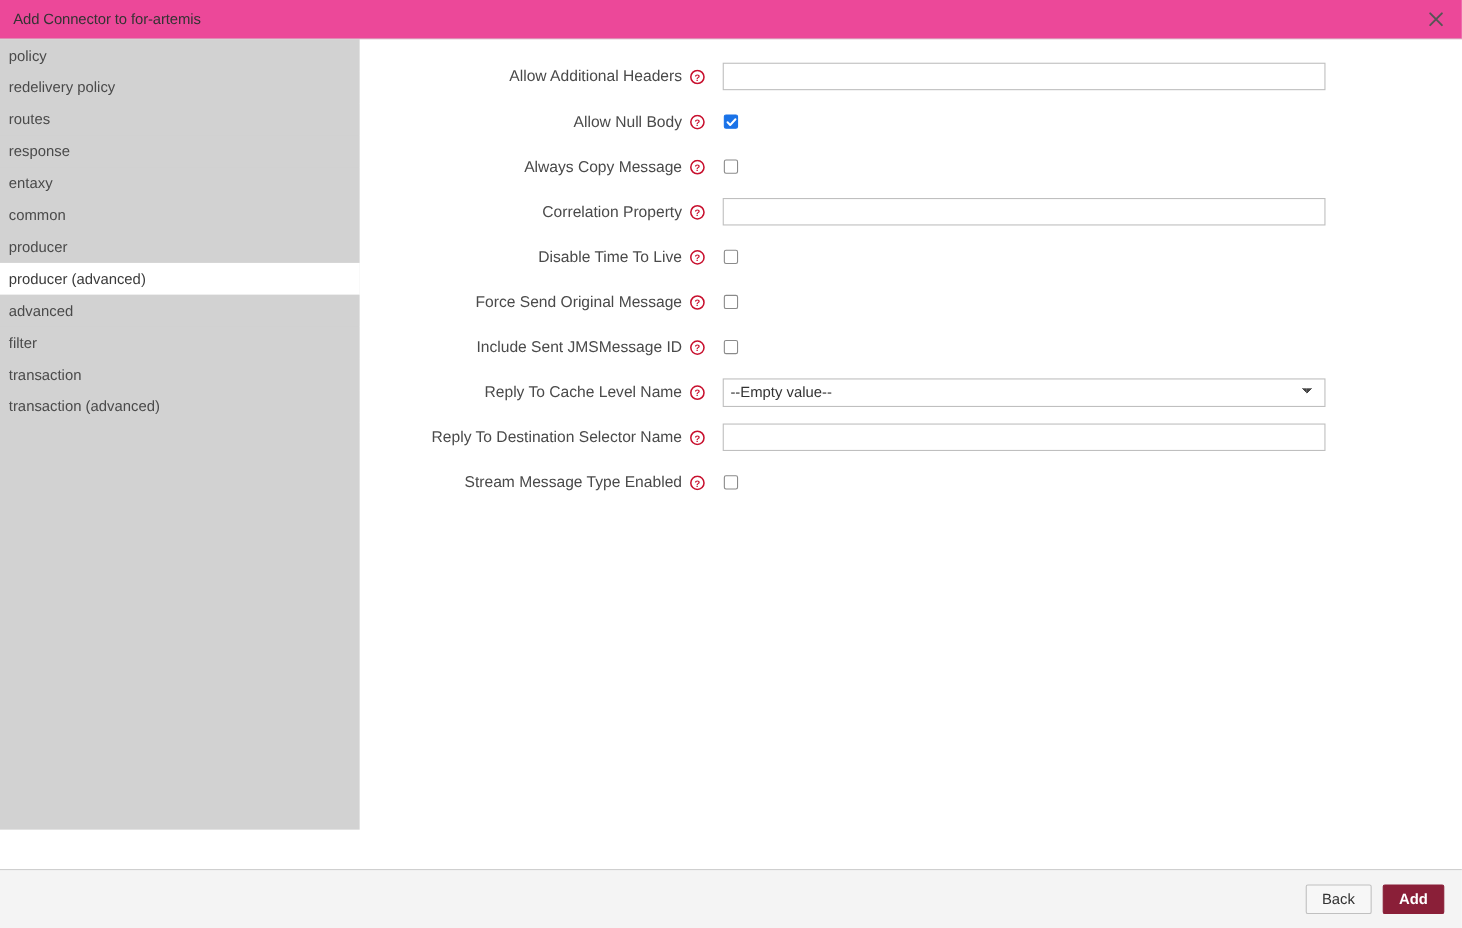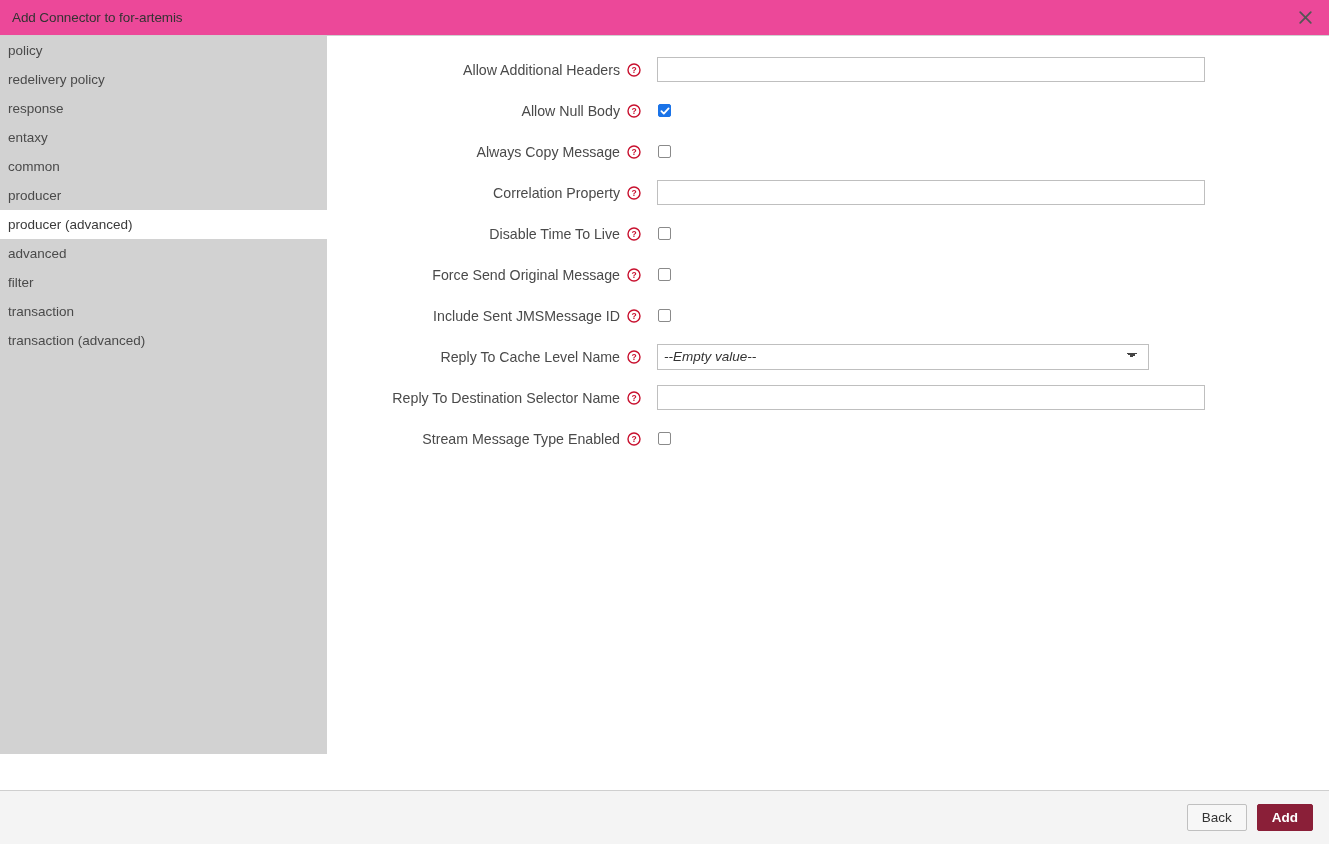--- a/index.html
+++ b/index.html
@@ -164,40 +164,39 @@
     height: 25px;
     border: 1px solid #bfbfbf;
     background: #ffffff;
     font-family: "Liberation Sans", sans-serif;
     font-size: 13px;
     color: #333333;
     padding: 0 6px;
     outline: none;
   }
   .select-input {
-    width: 492px;
+    width: 548px;
     height: 26px;
     border: 1px solid #bfbfbf;
     background: #ffffff;
     font-family: "Liberation Sans", sans-serif;
     font-size: 13.5px;
     color: #333333;
     padding: 0 6px;
     outline: none;
     -webkit-appearance: none;
     appearance: none;
     background-image:
       linear-gradient(45deg, transparent 50%, #444 50%),
       linear-gradient(135deg, #444 50%, transparent 50%);
     background-position:
       calc(100% - 16px) calc(50% - 1px),
       calc(100% - 11px) calc(50% - 1px);
     background-size: 5px 5px, 5px 5px;
     background-repeat: no-repeat;
-    font-style: italic;
   }
   .cbx {
     width: 13px; height: 13px;
     border: 1px solid #8a8a8a;
     border-radius: 2px;
     background: #ffffff;
     display: inline-flex;
     align-items: center; justify-content: center;
     cursor: pointer;
     margin-left: 1px;
@@ -264,20 +263,23 @@
 
     <div class="sidebar">
       <ul class="group-list" id="group-list">
           <li class="group-item">
             <span>policy</span>
           </li>
           <li class="group-item">
             <span>redelivery policy</span>
           </li>
           <li class="group-item">
+            <span>routes</span>
+          </li>
+          <li class="group-item">
             <span>response</span>
           </li>
           <li class="group-item">
             <span>entaxy</span>
           </li>
           <li class="group-item">
             <span>common</span>
           </li>
           <li class="group-item">
             <span>producer</span>

